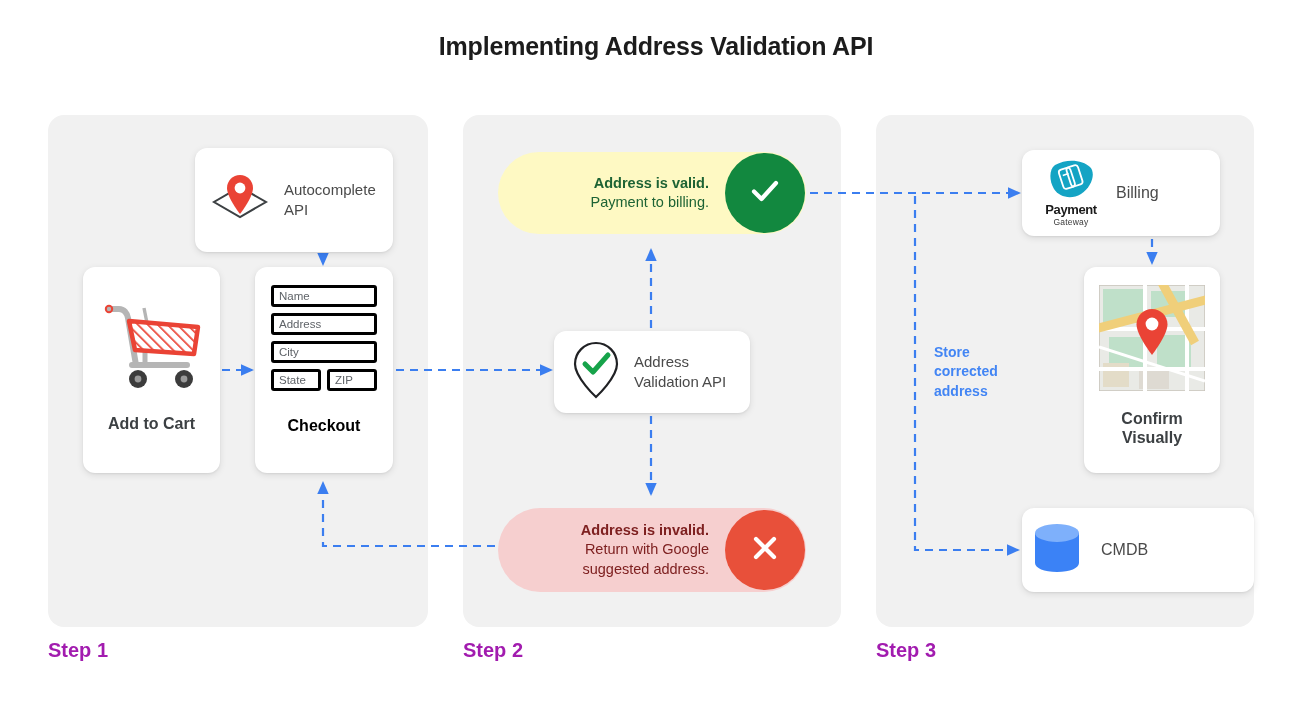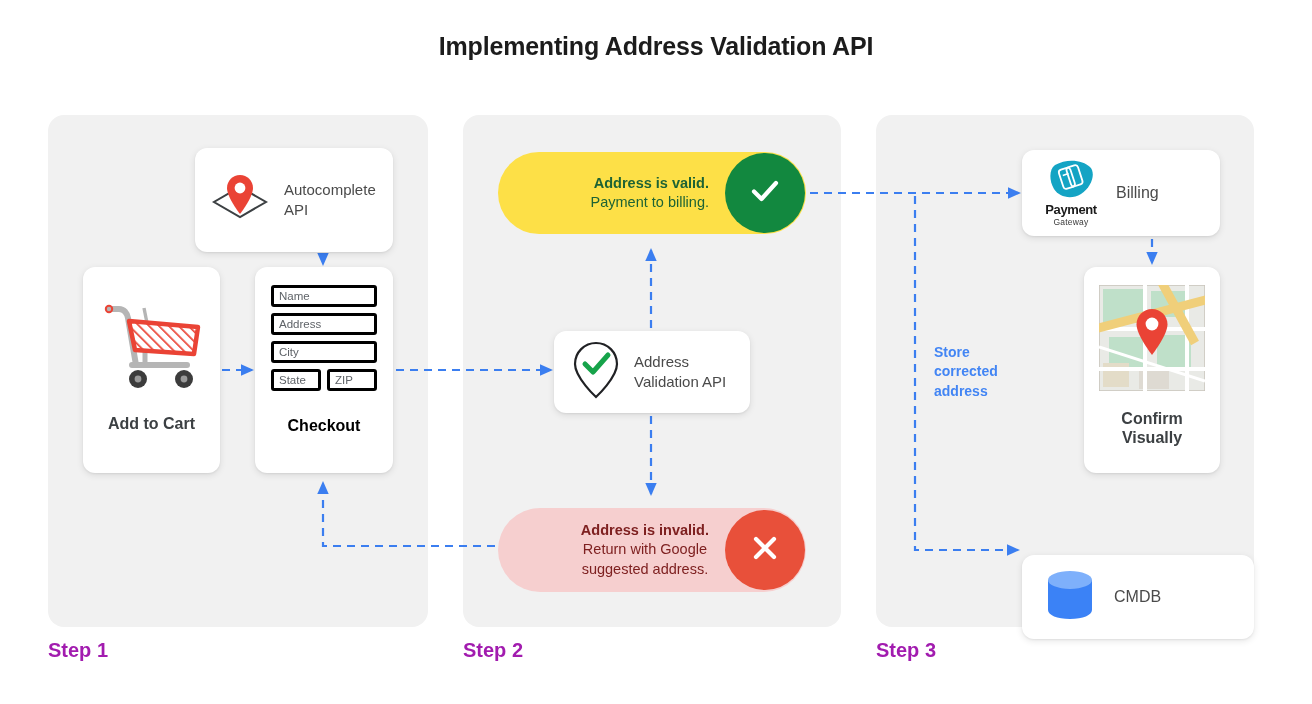--- a/index.html
+++ b/index.html
@@ -62,44 +62,44 @@
   .form-row { display: flex; gap: 6px; }
   .form-field.small { width: 50px; }
   .checkout-title { margin-top: 20px; font-size: 16px; font-weight: bold; color:#000000;}
   .addtocart-title { margin-top: 16px; font-size: 16px; font-weight: bold; color:#3c4043;}
 
   
   .pill {
     position: absolute; border-radius: 48px; display: flex;
     align-items: center; justify-content: flex-end; z-index: 5;
   }
-  #pill-valid   { left: 498px; top: 152px; width: 308px; height: 82px; background: #fde047; }
+  #pill-valid   { left: 498px; top: 152px; width: 308px; height: 82px; background: #fef9c3; }
   #pill-invalid { left: 498px; top: 508px; width: 308px; height: 84px; background: #f6cfcf; }
   .pill-text { text-align: right; padding-right: 16px; line-height: 1.32; }
   #pill-valid .pill-text   { color: #1d6334; font-size: 14.5px; }
-  #pill-invalid .pill-text { color: #7e2020; font-size: 14.5px; text-align: center; }
+  #pill-invalid .pill-text { color: #7e2020; font-size: 14.5px; }
   .pill-text .hl { font-weight: bold; display: block; }
   .pill-badge {
     width: 80px; height: 80px; border-radius: 50%;
     display: flex; align-items: center; justify-content: center;
     flex: 0 0 auto; margin-right: 1px;
   }
   #pill-valid .pill-badge   { background: #12883f; }
   #pill-invalid .pill-badge { background: #e8503a; }
 
   #card-validation { left: 554px; top: 331px; width: 196px; height: 82px;
      display:flex; align-items:center; padding-left:14px; gap:10px;}
 
   
   #card-billing { left: 1022px; top: 150px; width: 198px; height: 86px;
      display:flex; align-items:center; padding-left:12px; gap:8px;}
   #card-map     { left: 1084px; top: 267px; width: 136px; height: 206px;
      display:flex; flex-direction:column; align-items:center; padding-top:18px;}
   #card-cmdb    { left: 1022px; top: 508px; width: 232px; height: 84px;
-     display:flex; align-items:center; padding-left:22px; gap:18px;margin-top:47px;}
+     display:flex; align-items:center; padding-left:9px; gap:18px;}
   .map-caption { margin-top: 14px; font-size: 16px; font-weight: bold; color:#3c4043; text-align:center; line-height:1.2;}
 
   .annotation {
     position: absolute; left: 934px; top: 343px; width: 90px;
     font-size: 14px; font-weight: bold; color: #4285f4; line-height: 1.38;
     z-index: 6;
   }
 
   
   .svg-layer { position: absolute; left: 0; top: 0; width: 1312px; height: 704px; z-index: 2; pointer-events: none; }

